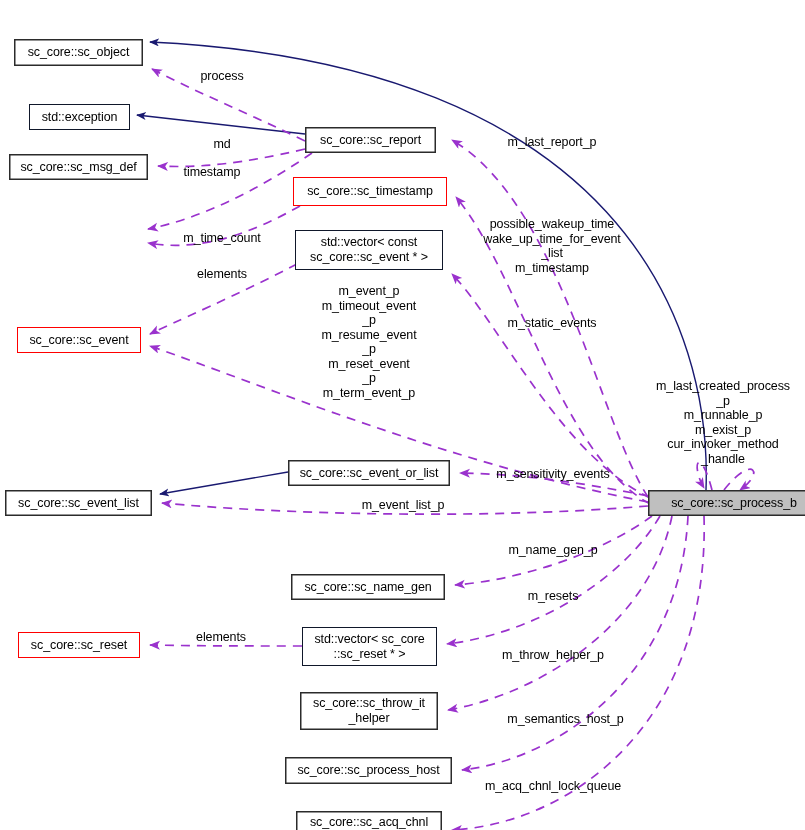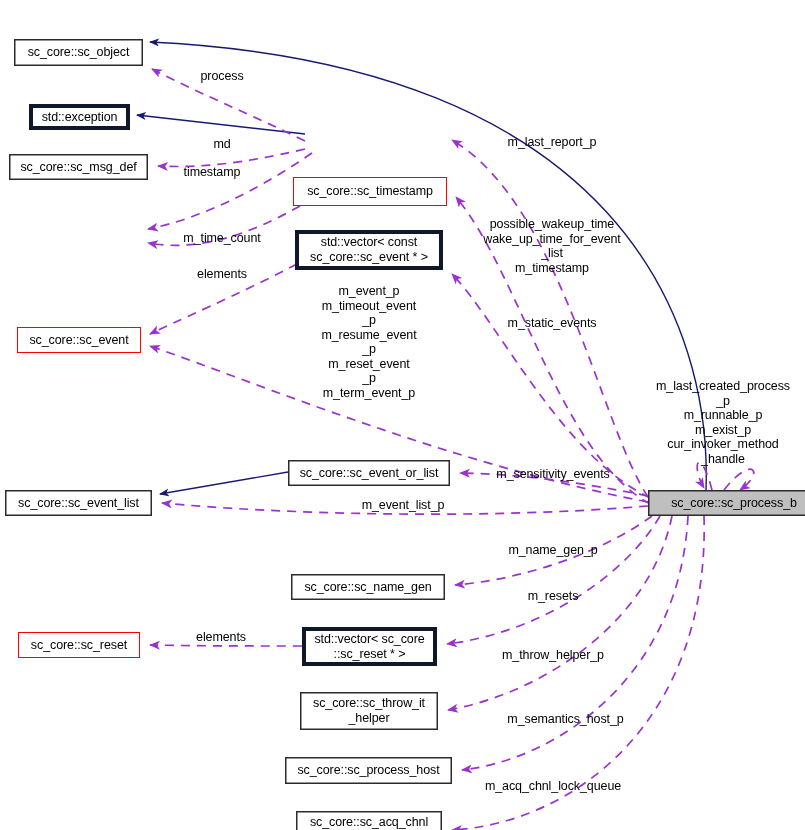--- a/index.html
+++ b/index.html
@@ -35,21 +35,21 @@
     text-align: center;
     font-size: 12.5px;
     line-height: 15px;
     color: #000000;
     background: #ffffff;
     border: 1px solid #404040;
     white-space: pre-line;
     letter-spacing: -0.1px;
   }
   .node.solid-dark { border: 1px solid #2b2b2b; box-shadow: 0 0 0 0.5px #2b2b2b inset; }
-  .node.light { border: 4px solid #0f172a; }
+  .node.light { border: 1px solid #0f172a; }
   .node.red { border: 1px solid #ff0000; }
   .node.current {
     background: #bfbfbf;
     border: 1px solid #2b2b2b;
     box-shadow: 0 0 0 0.5px #2b2b2b inset;
   }
   .edge-label {
     position: absolute;
     font-size: 12.5px;
     line-height: 14.5px;
@@ -104,20 +104,21 @@
       <path d="M712,466 C 700,420 690,440 704,464" marker-end="url(#arrow-purple)"></path>
     </g>
   </svg>
 
   <div class="node solid-dark" style="left:14px; top:15px; width:129px; height:27px;">sc_core::sc_object</div>
 
   <div class="node light" style="left:29px; top:80px; width:101px; height:26px;">std::exception</div>
 
   <div class="node solid-dark" style="left:9px; top:130px; width:139px; height:26px;">sc_core::sc_msg_def</div>
 
+  <div class="node solid-dark" style="left:305px; top:103px; width:131px; height:26px;">sc_core::sc_report</div>
 
   <div class="node red" style="left:293px; top:153px; width:154px; height:29px;">sc_core::sc_timestamp</div>
 
 
   <div class="node light" style="left:295px; top:206px; width:148px; height:40px;text-align:center;">std::vector&lt; const
 sc_core::sc_event * &gt;</div>
 
   <div class="node red" style="left:17px; top:303px; width:124px; height:26px;">sc_core::sc_event</div>
 
   <div class="node solid-dark" style="left:288px; top:436px; width:162px; height:26px;">sc_core::sc_event_or_list</div>

